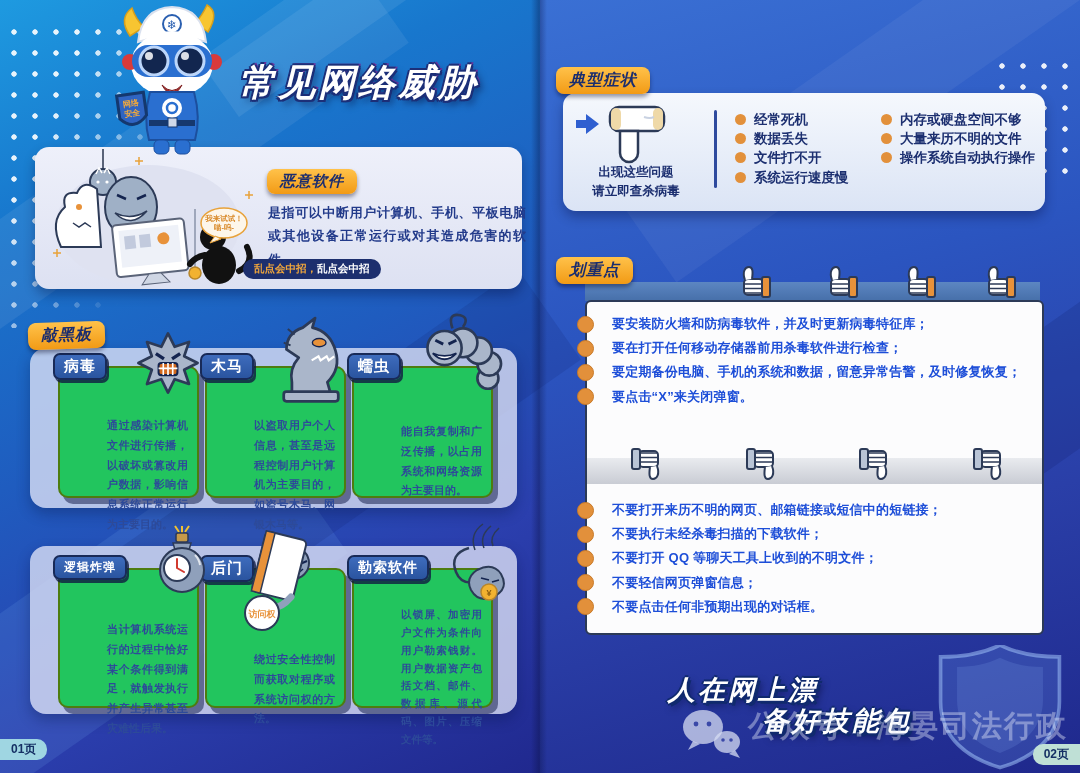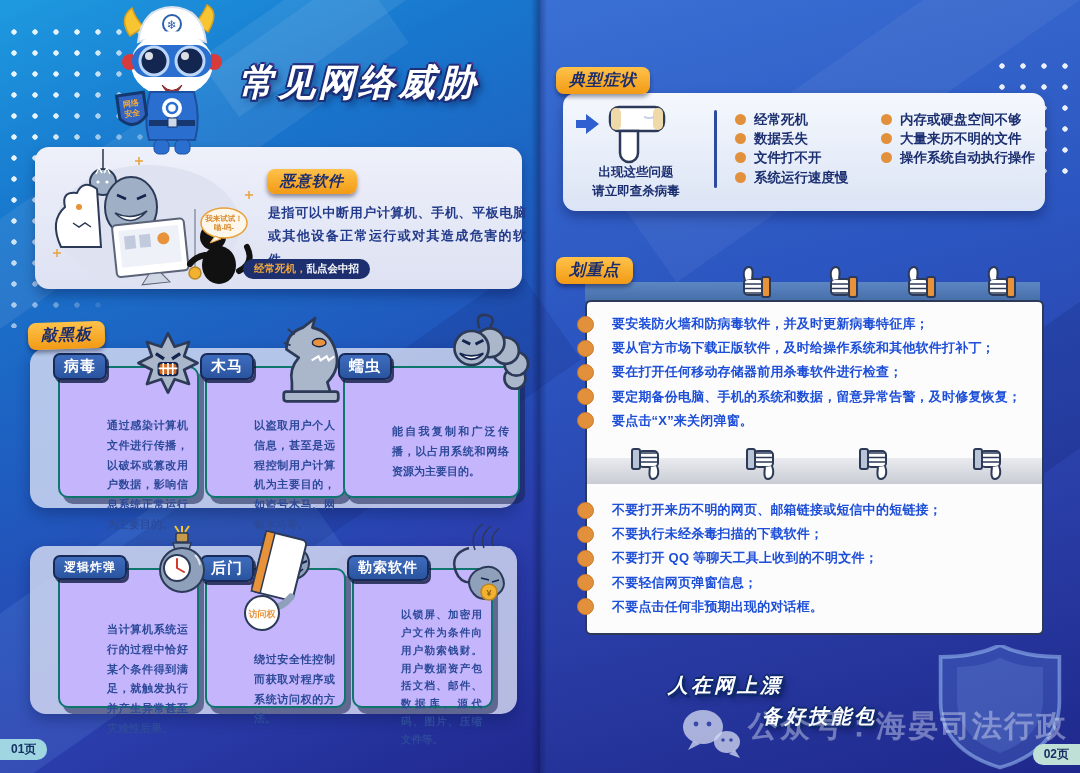--- a/index.html
+++ b/index.html
@@ -24,32 +24,32 @@
     border-radius:8px;color:#1b2d6e;font-weight:800;font-style:italic;padding:3px 13px;
     font-size:16px;box-shadow:0 3px 4px rgba(0,0,30,.4);letter-spacing:1px;z-index:6;}
   .badge-navy{display:inline-block;background:linear-gradient(180deg,#3e6cbd,#2a549f);
     border:2px solid #182a58;border-radius:7px;color:#fff;font-weight:800;padding:2px 9px;
     font-size:15px;box-shadow:2px 3px 0 rgba(16,26,64,.8);letter-spacing:1px;}
   
   .big-title{position:absolute;left:238px;top:58px;z-index:6;font-size:37px;font-weight:900;
     font-style:italic;color:#fff;letter-spacing:3px;white-space:nowrap;
     text-shadow:2px 0 0 #1c2f78,-2px 0 0 #1c2f78,0 2px 0 #1c2f78,0 -2px 0 #1c2f78,
       2px 2px 0 #1c2f78,-2px 2px 0 #1c2f78,2px -2px 0 #6b2f9a,4px 5px 7px rgba(0,0,40,.5);}
-  .slogan{position:absolute;z-index:5;font-size:20px;font-weight:900;font-style:italic;color:#fff;
+  .slogan{position:absolute;z-index:5;font-size:27px;font-weight:900;font-style:italic;color:#fff;
     letter-spacing:3px;white-space:nowrap;
     text-shadow:2px 0 0 #102a6e,-2px 0 0 #102a6e,0 2px 0 #102a6e,0 -2px 0 #102a6e,
       3px 3px 0 #102a6e,4px 5px 7px rgba(0,0,40,.55);}
   .watermark{position:absolute;z-index:7;font-size:30px;font-weight:600;letter-spacing:2px;
     color:rgba(226,231,248,.42);white-space:nowrap;}
   
   .panel{position:absolute;background:rgba(223,227,246,.78);border-radius:16px;z-index:5;
     box-shadow:0 6px 14px rgba(5,15,60,.3);}
   .malware-card{position:absolute;left:35px;top:147px;width:487px;height:142px;border-radius:14px;
     background:linear-gradient(180deg,#eef0fa,#dde1f2);z-index:5;box-shadow:0 6px 12px rgba(0,0,40,.3);}
-  .tcard{position:absolute;width:137px;height:128px;background:#c4b5fd;border:2px solid #0f766e;
+  .tcard{position:absolute;width:137px;height:128px;background:#22c55e;border:2px solid #4d7c0f;
     border-radius:10px;box-shadow:5px 6px 0 rgba(25,35,80,.55);}
   .tcard .name{position:absolute;left:-7px;top:-15px;}
   .tdesc{position:absolute;left:10px;right:9px;font-size:11px;line-height:1.8;font-weight:700;
     color:#2d4a99;text-align:justify;margin-left:37px;}
   .monster{position:absolute;z-index:2;}
   .mal-desc{position:absolute;left:233px;top:54px;width:258px;font-size:13px;line-height:1.8;
     font-weight:700;color:#223a8a;text-align:justify;}
   .mal-pill{position:absolute;left:208px;top:112px;background:#1d2f6e;border-radius:10px;
     padding:3px 11px;font-size:10.5px;font-weight:700;white-space:nowrap;}
   
@@ -191,21 +191,21 @@
       </g>
       <g stroke="#e8a23a" stroke-width="1.5">
         <path d="M14 100 v8 M10 104 h8"></path>
           <path d="M96 8 v8 M92 12 h8"></path>
           <path d="M206 42 v8 M202 46 h8"></path>
       </g>
     </svg>
     <span class="badge-orange abs" style="left:232px;top:22px;font-size:15px;">恶意软件</span>
     <div class="mal-desc">是指可以中断用户计算机、手机、平板电脑或其他设备正常运行或对其造成危害的软件。</div>
     <div class="mal-pill">
-      <span style="color:#f0a63c;">经常死机，</span><span style="color:#ffffff;">乱点会中招</span>
+      <span style="color:#f0a63c;">乱点会中招，</span><span style="color:#ffffff;">乱点会中招</span>
     </div>
   </div>
 
   <span class="badge-orange abs" style="left:28px;top:322px;transform:rotate(-2deg);">敲黑板</span>
 
   <div class="panel" style="left:30px;top:348px;width:487px;height:160px;">
     <div class="tcard" style="left:28px;top:18px;">
       <span class="badge-navy name">病毒</span>
       <svg class="monster" style="right:-6px;top:-40px;" width="70" height="70" viewBox="-26 -26 52 52">
         <polygon points="22,0 12,4.98 15.6,15.6 4.98,12 0,22 -4.98,12 -15.6,15.6 -12,4.98 -22,0 -12,-4.98 -15.6,-15.6 -4.98,-12 0,-22 4.98,-12 15.6,-15.6 12,-4.98" fill="#aab6ca" stroke="#2c3a57" stroke-width="2" stroke-linejoin="round"></polygon>
@@ -219,21 +219,21 @@
       <span class="badge-navy name">木马</span>
       <svg class="monster" style="right:-8px;top:-54px;" width="82" height="90" viewBox="0 0 60 66">
         <rect x="10" y="57" width="40" height="7" rx="2" fill="#aab6ca" stroke="#2c3a57" stroke-width="2"></rect>
         <path d="M16 57 L44 57 L42 50 Q52 40 48 27 Q44 13 31 10 L33 3 L24 10 Q12 14 12 26 L21 32 Q14 40 16 50 Z" fill="#aab6ca" stroke="#2c3a57" stroke-width="2" stroke-linejoin="round"></path>
         <ellipse cx="36" cy="21" rx="5" ry="3" fill="#e8923a" stroke="#14244f" stroke-width="1"></ellipse>
         <path d="M47 31 l-4 3 l-1.5 -3 l-4.5 3 l-1.5 -3 l-5 3" stroke="#ffffff" stroke-width="1.6" fill="none"></path>
         <path d="M18 15 l-5 -4 M15 23 l-5 -2" stroke="#2c3a57" stroke-width="1.5"></path>
       </svg>
       <div class="tdesc" style="top:48px;">以盗取用户个人信息，甚至是远程控制用户计算机为主要目的，如盗号木马、网银木马等。</div>
     </div>
-    <div class="tcard" style="left:313px;top:18px;padding-left:36px;">
+    <div class="tcard" style="left:322px;top:18px;">
       <span class="badge-navy name">蠕虫</span>
       <svg class="monster" style="right:-14px;top:-62px;" width="92" height="92" viewBox="0 0 70 64">
         <path d="M30 14 Q26 2 36 4 Q43 6 38 13" fill="none" stroke="#2c3a57" stroke-width="2"></path>
         <circle cx="57" cy="52" r="8" fill="#aab6ca" stroke="#2c3a57" stroke-width="2"></circle>
         <circle cx="58" cy="41" r="9" fill="#aab6ca" stroke="#2c3a57" stroke-width="2"></circle>
         <circle cx="50" cy="31" r="10" fill="#aab6ca" stroke="#2c3a57" stroke-width="2"></circle>
         <circle cx="38" cy="25" r="11" fill="#aab6ca" stroke="#2c3a57" stroke-width="2"></circle>
         <circle cx="24" cy="29" r="13" fill="#aab6ca" stroke="#2c3a57" stroke-width="2"></circle>
         <path d="M17 23 l6 3 M33 23 l-6 3" stroke="#14244f" stroke-width="2.2" fill="none"></path>
         <path d="M15 33 Q24 42 33 33 Q24 37 15 33 Z" fill="#ffffff" stroke="#14244f" stroke-width="1.3"></path>
@@ -329,21 +329,20 @@
   <svg class="thumb" style="left:900px;top:264px;" viewBox="0 0 38 36">
       <use href="#thumbup"></use>
     </svg>
   <svg class="thumb" style="left:980px;top:264px;" viewBox="0 0 38 36">
       <use href="#thumbup"></use>
     </svg>
 
   <div class="kp-card">
     <div class="kp-list" style="top:10px;">
       <div class="kp-item"><span class="kp-dot"></span><span>要安装防火墙和防病毒软件，并及时更新病毒特征库；</span></div>
-      <div class="kp-item"><span class="kp-dot"></span><span>要从官方市场下载正版软件，及时给操作系统和其他软件打补丁；</span></div>
       <div class="kp-item"><span class="kp-dot"></span><span>要在打开任何移动存储器前用杀毒软件进行检查；</span></div>
       <div class="kp-item"><span class="kp-dot"></span><span>要定期备份电脑、手机的系统和数据，留意异常告警，及时修复恢复；</span></div>
       <div class="kp-item"><span class="kp-dot"></span><span>要点击“X”来关闭弹窗。</span></div>
     </div>
     <div class="kp-band-down"></div>
     <svg class="thumb" style="left:42px;top:144px;" viewBox="0 0 38 36">
         <use href="#thumbdown"></use>
       </svg>
     <svg class="thumb" style="left:157px;top:144px;" viewBox="0 0 38 36">
         <use href="#thumbdown"></use>

